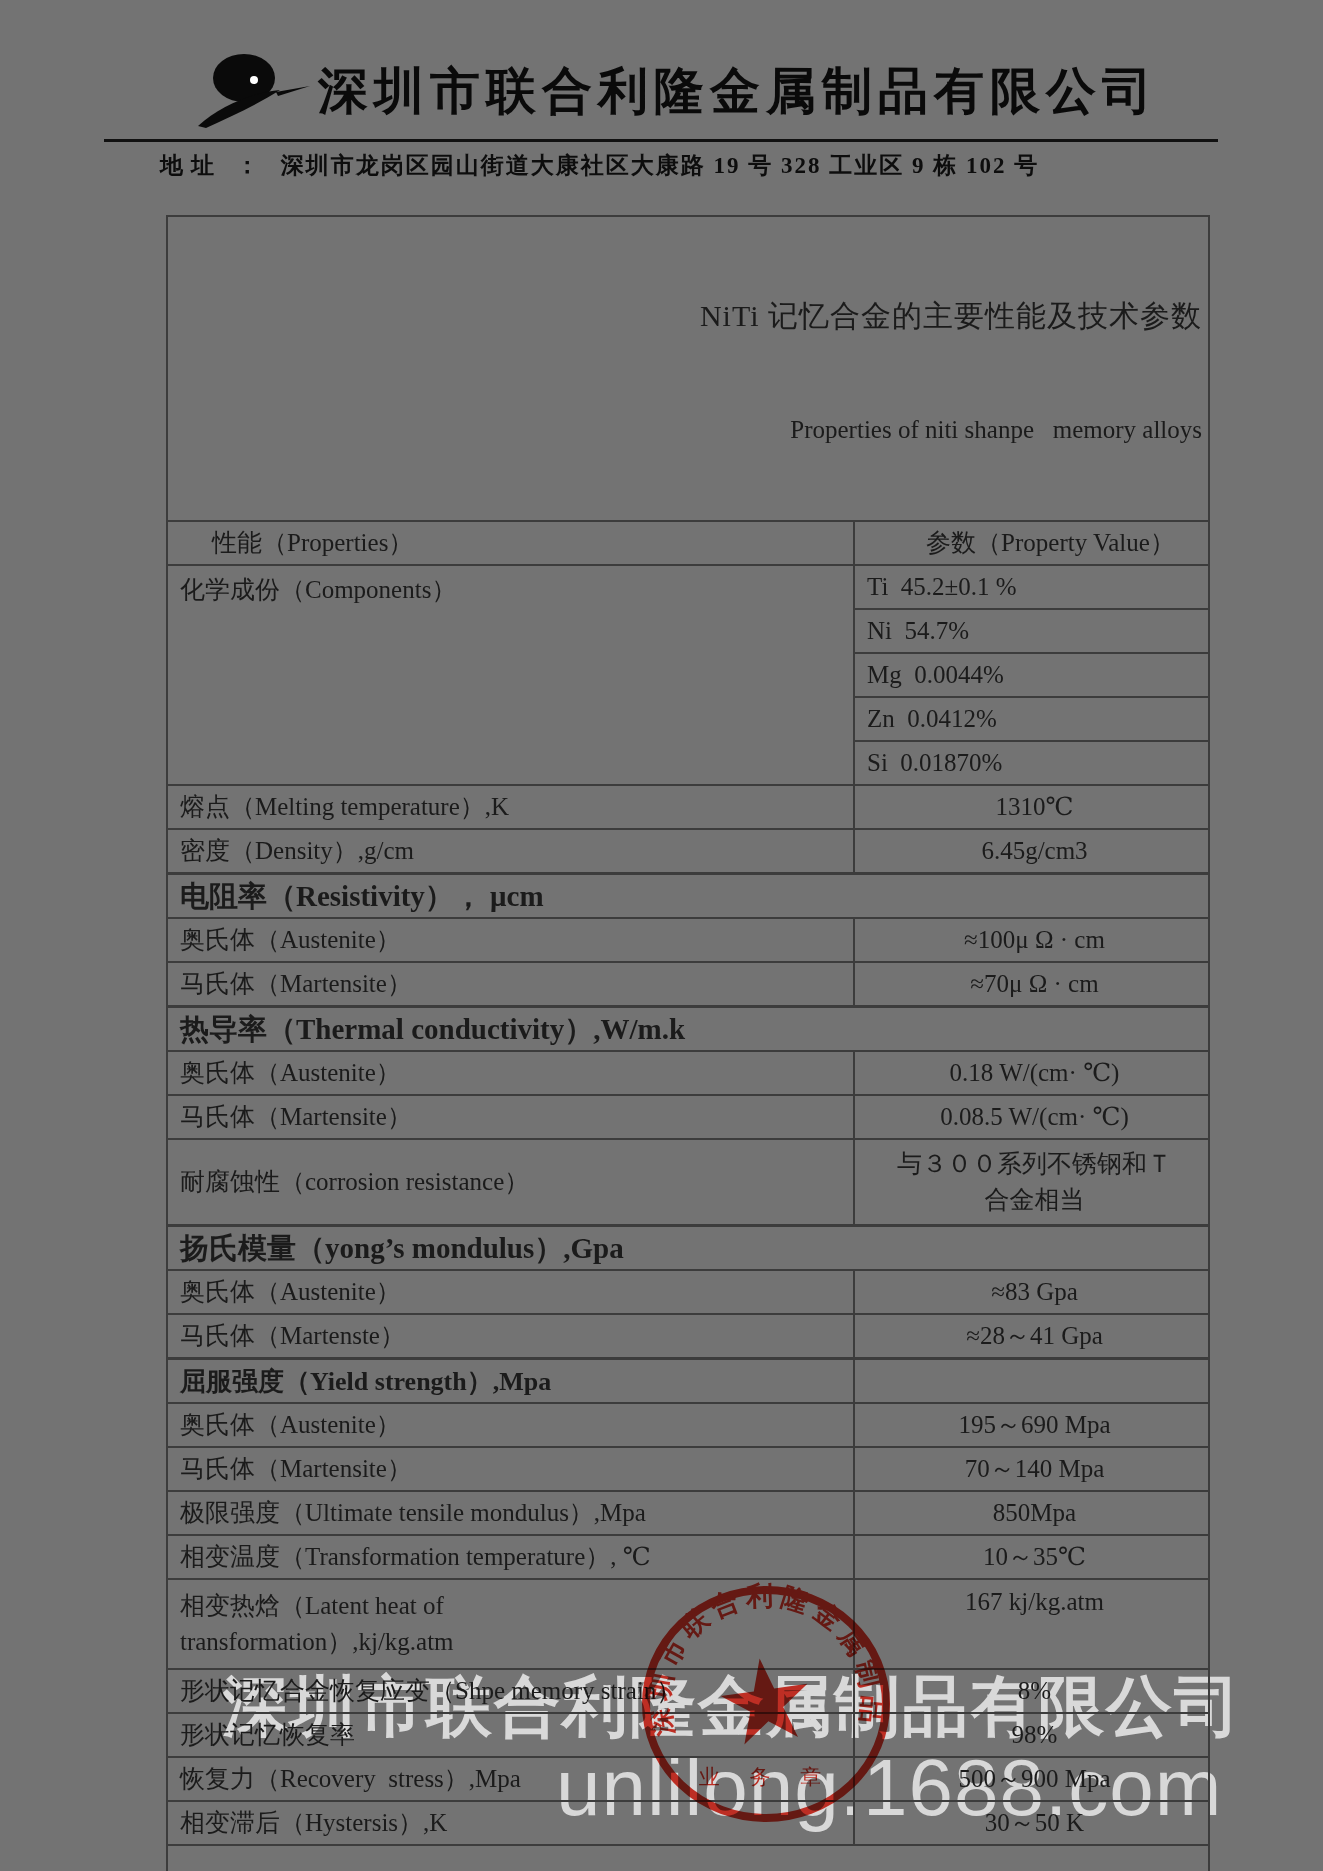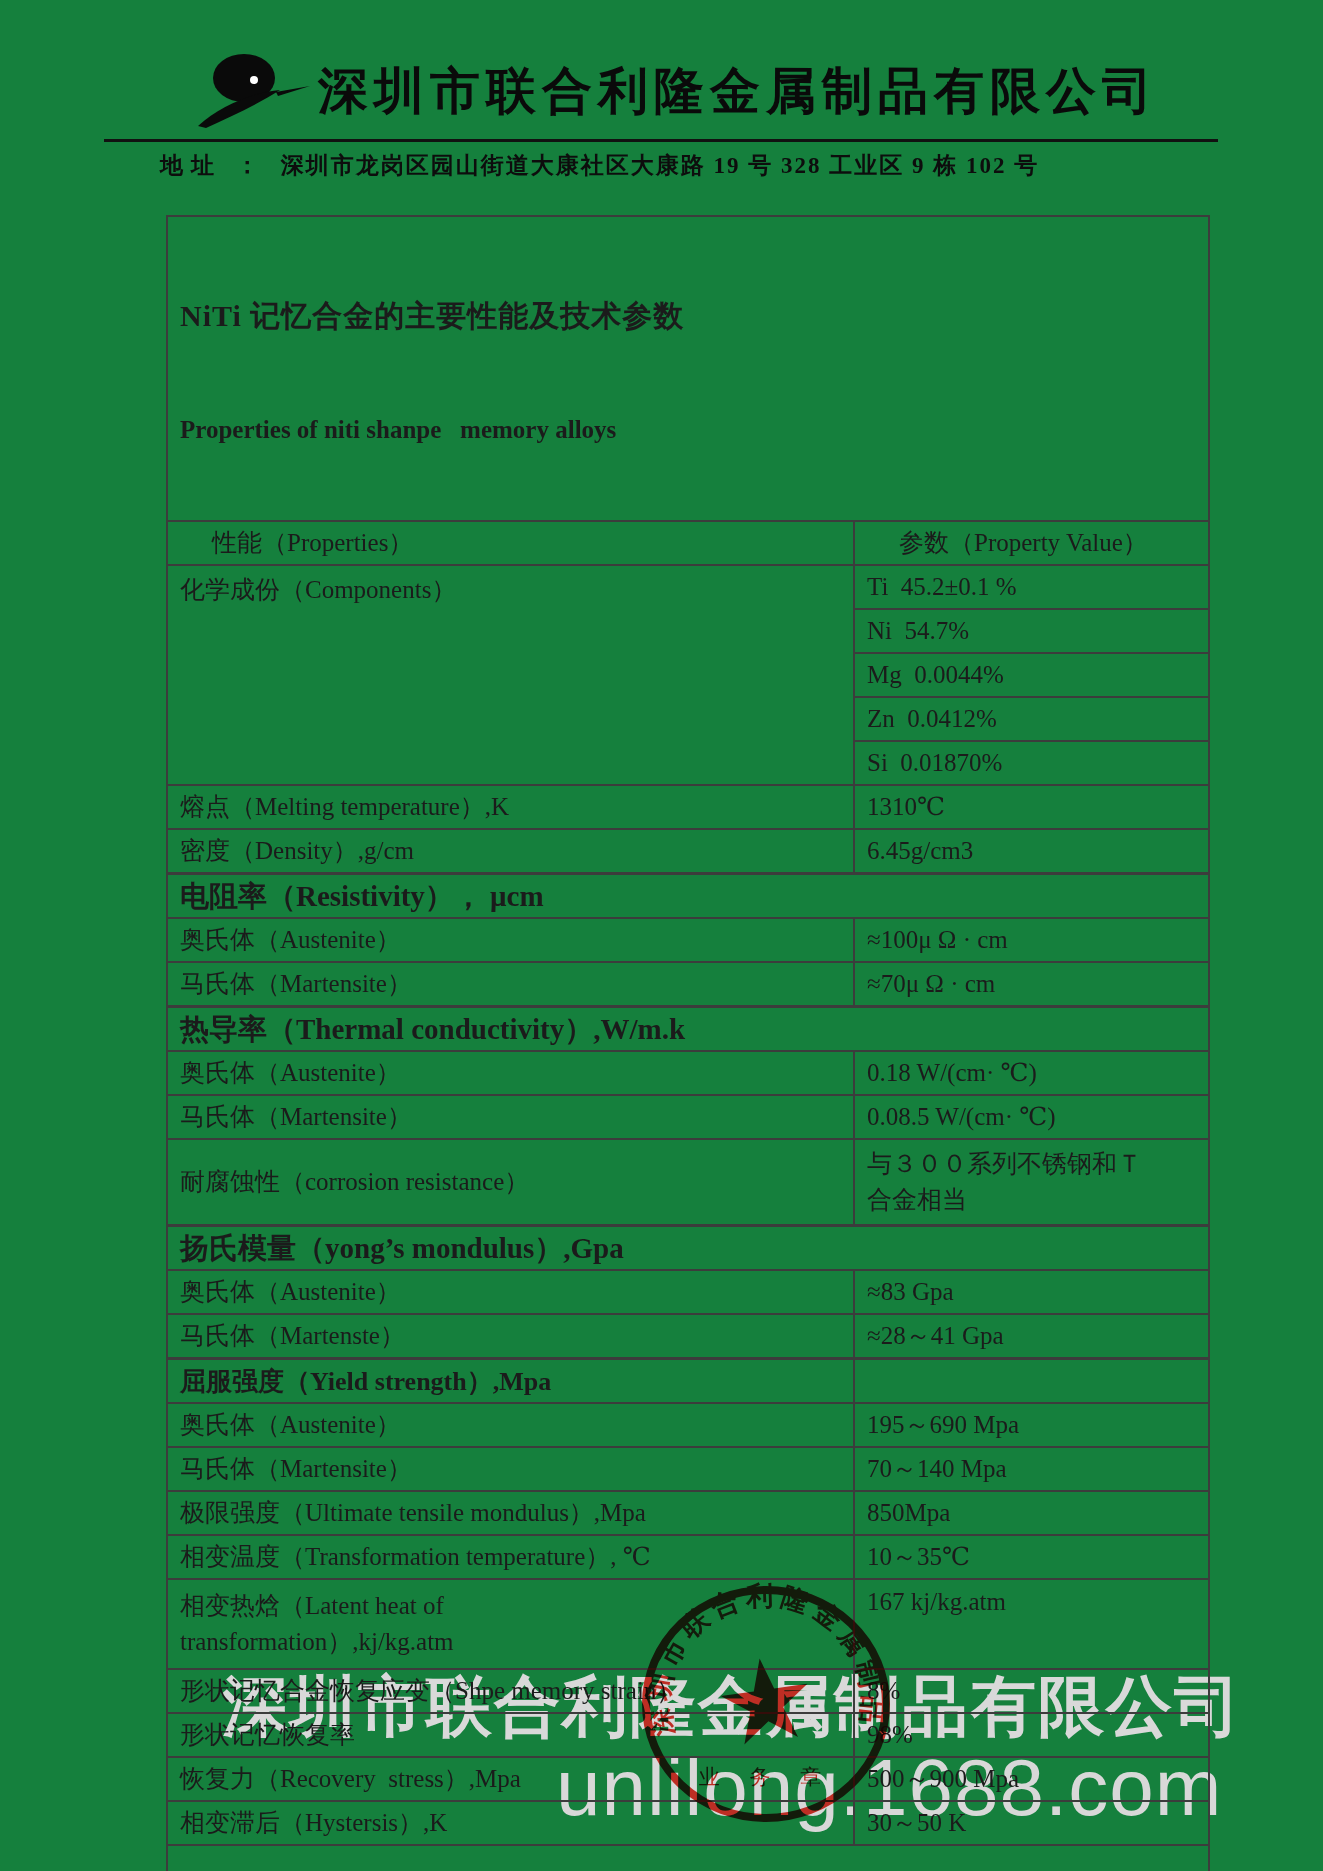--- a/index.html
+++ b/index.html
@@ -1,17 +1,17 @@
 <!DOCTYPE html>
 <html><head>
 <meta charset="utf-8">
 <style>
   html,body { margin:0; padding:0; background:#ffffff; }
   .page {
-    position:relative; width:1323px; height:1871px; background:#15803d;
+    position:relative; width:1323px; height:1871px; background:#737373;
     font-family:"Liberation Serif","DejaVu Serif",serif; color:#1b1b1b;
     overflow:hidden;
   }
   
   .logo { position:absolute; left:192px; top:50px; width:120px; height:82px; }
   .company-name {
     position:absolute; left:318px; top:58px; width:900px;
     font-family:"Liberation Sans","DejaVu Sans",sans-serif;
     font-weight:700; font-size:50px; letter-spacing:6px; color:#0a0a0a;
     white-space:nowrap;
@@ -26,27 +26,27 @@
   .table-wrap { position:absolute; left:166px; top:215px; z-index:2; }
   table.props {
     border-collapse:collapse; table-layout:fixed; width:1042px;
     background:transparent;
   }
   table.props td {
     border:2px solid #3c3c3c; vertical-align:middle;
     font-size:25px; line-height:1.45; padding:0 6px 0 12px;
     white-space:pre-wrap; overflow:hidden;
   }
-  td.title-cell { height:82px; text-align:left; padding:0;font-weight:bold; }
+  td.title-cell { height:82px; text-align:right; padding:0; }
   .t-cn { font-size:30px; letter-spacing:1px; margin-top:4px; }
   .t-en { font-size:25px; margin-top:2px; }
   tr.hrow td { height:42px;padding-left:44px; }
   tr.std td  { height:42px; }
   tr.tall td { height:84px; }
-  td.vcell { padding-left:14px; }
+  td.vcell { padding-left:14px;text-align:center; }
   td.chem  { padding-left:42px; }
   tr.section td { font-weight:700; font-size:29px; border-top-width:3px; height:42px; }
   tr.boldleft td { height:42px; }
   tr.boldleft td.lcell { font-weight:700; font-size:26px; }
   tr.boldleft td { border-top-width:3px; }
   tr.empty-a td { height:44px; }
   
   .wm-company {
     position:absolute; left:222px; top:1662px; z-index:1; white-space:nowrap;
     font-family:"Liberation Sans","DejaVu Sans",sans-serif;

